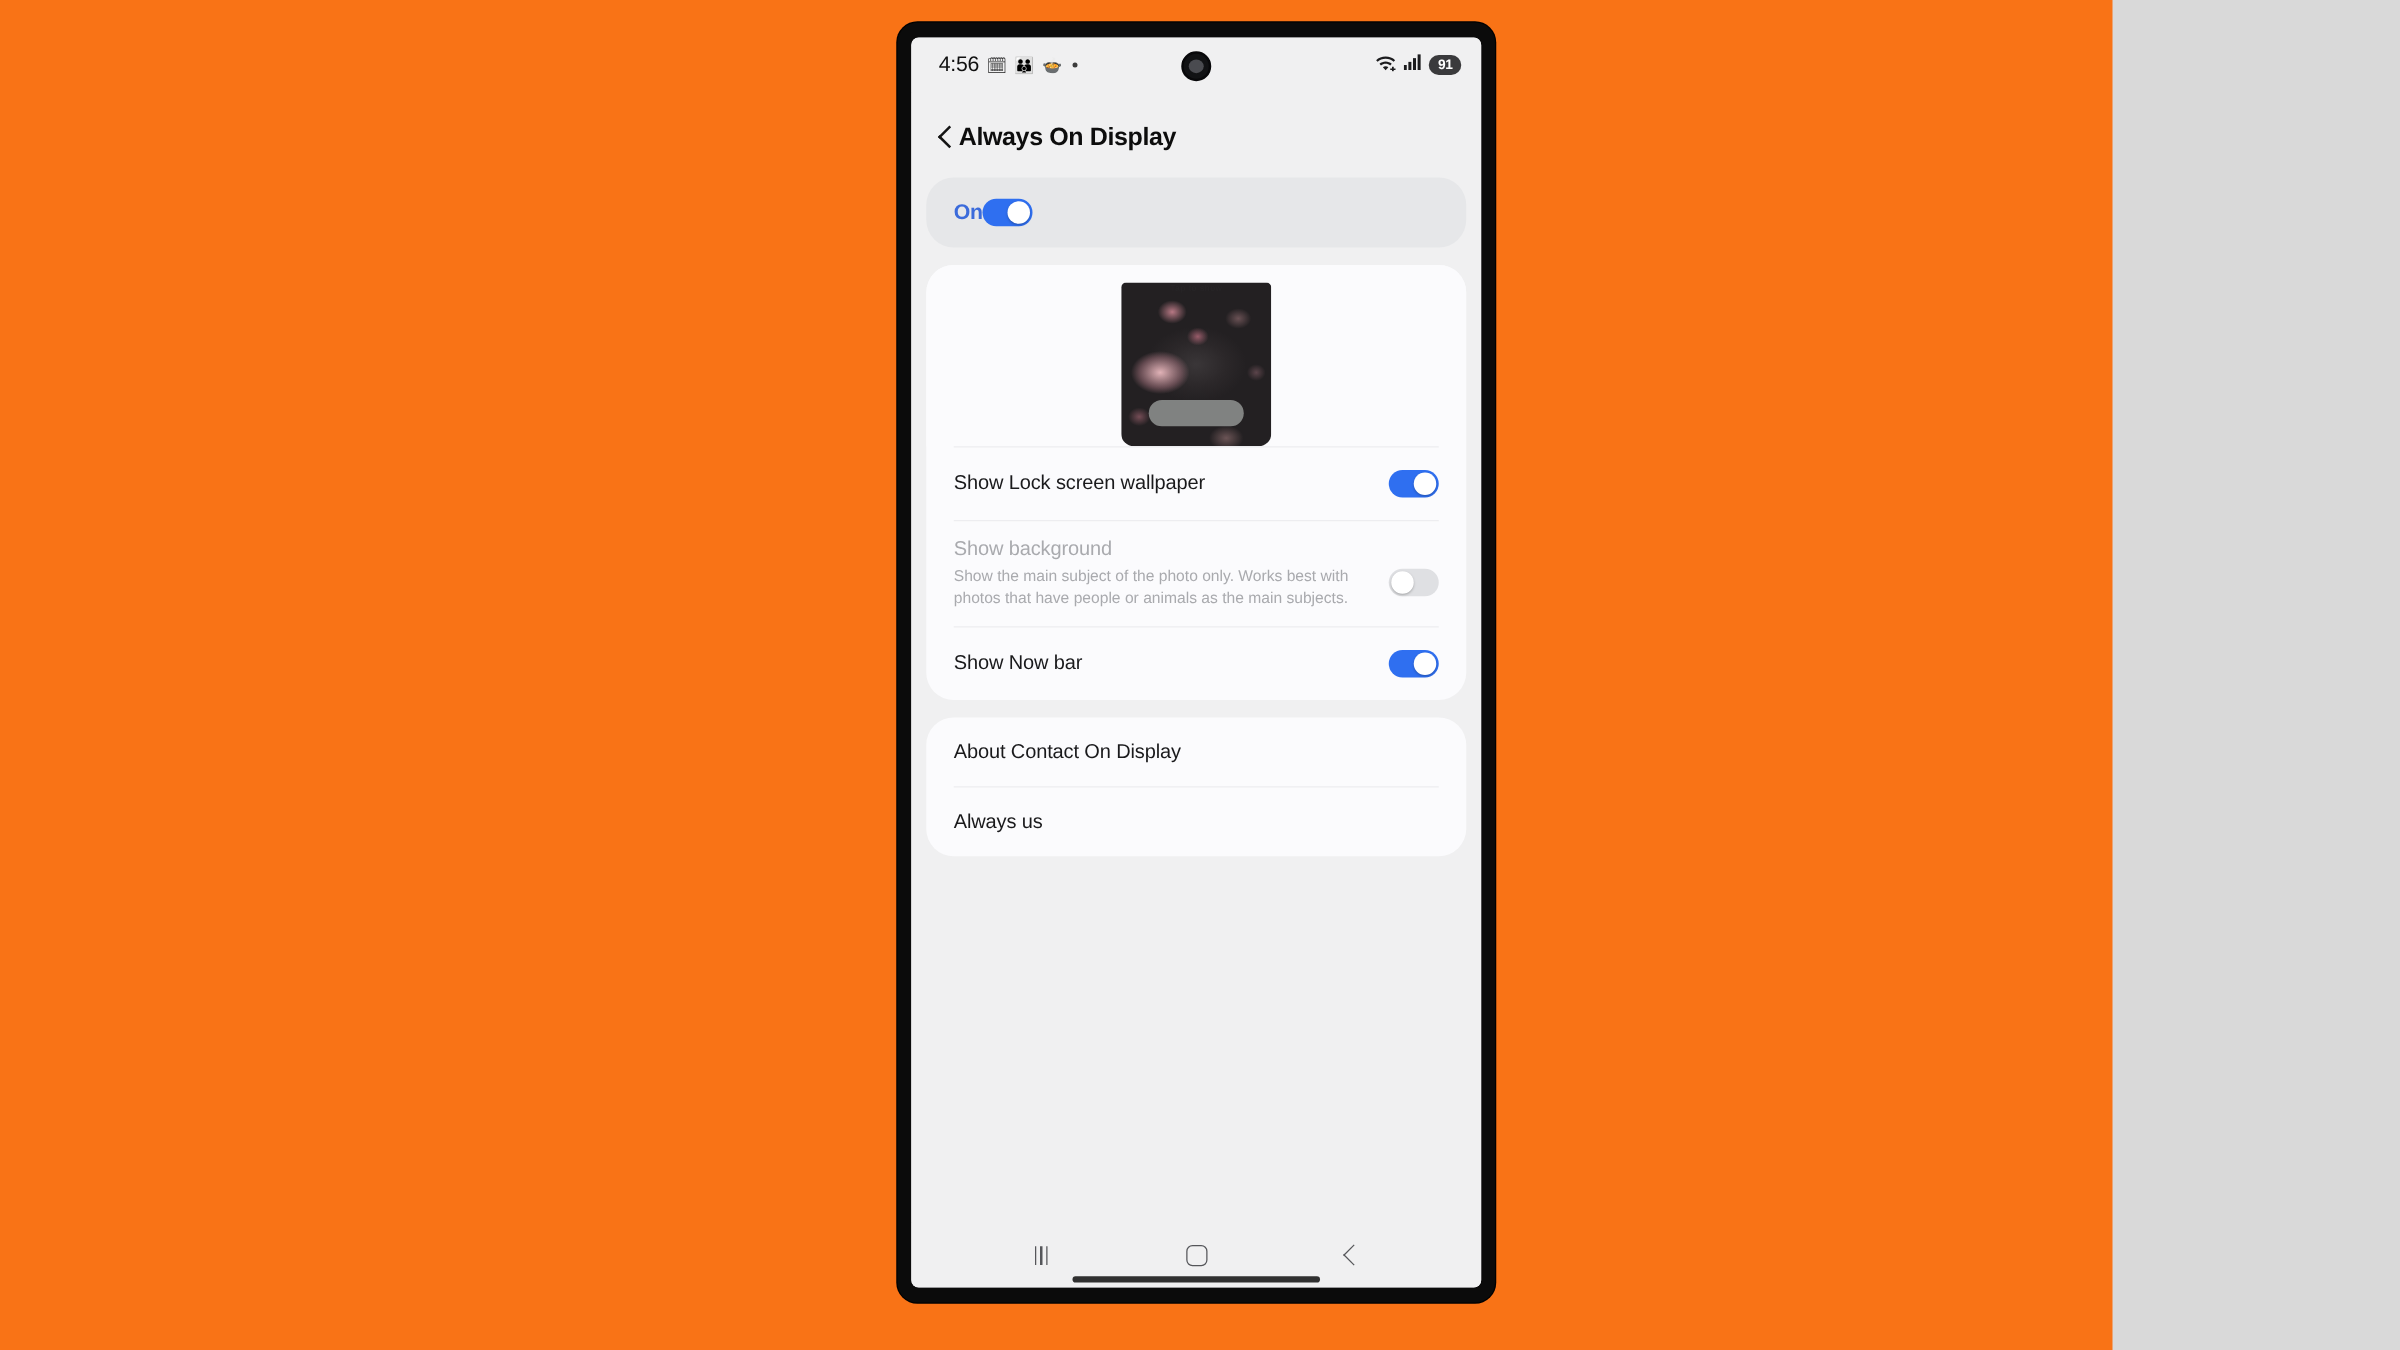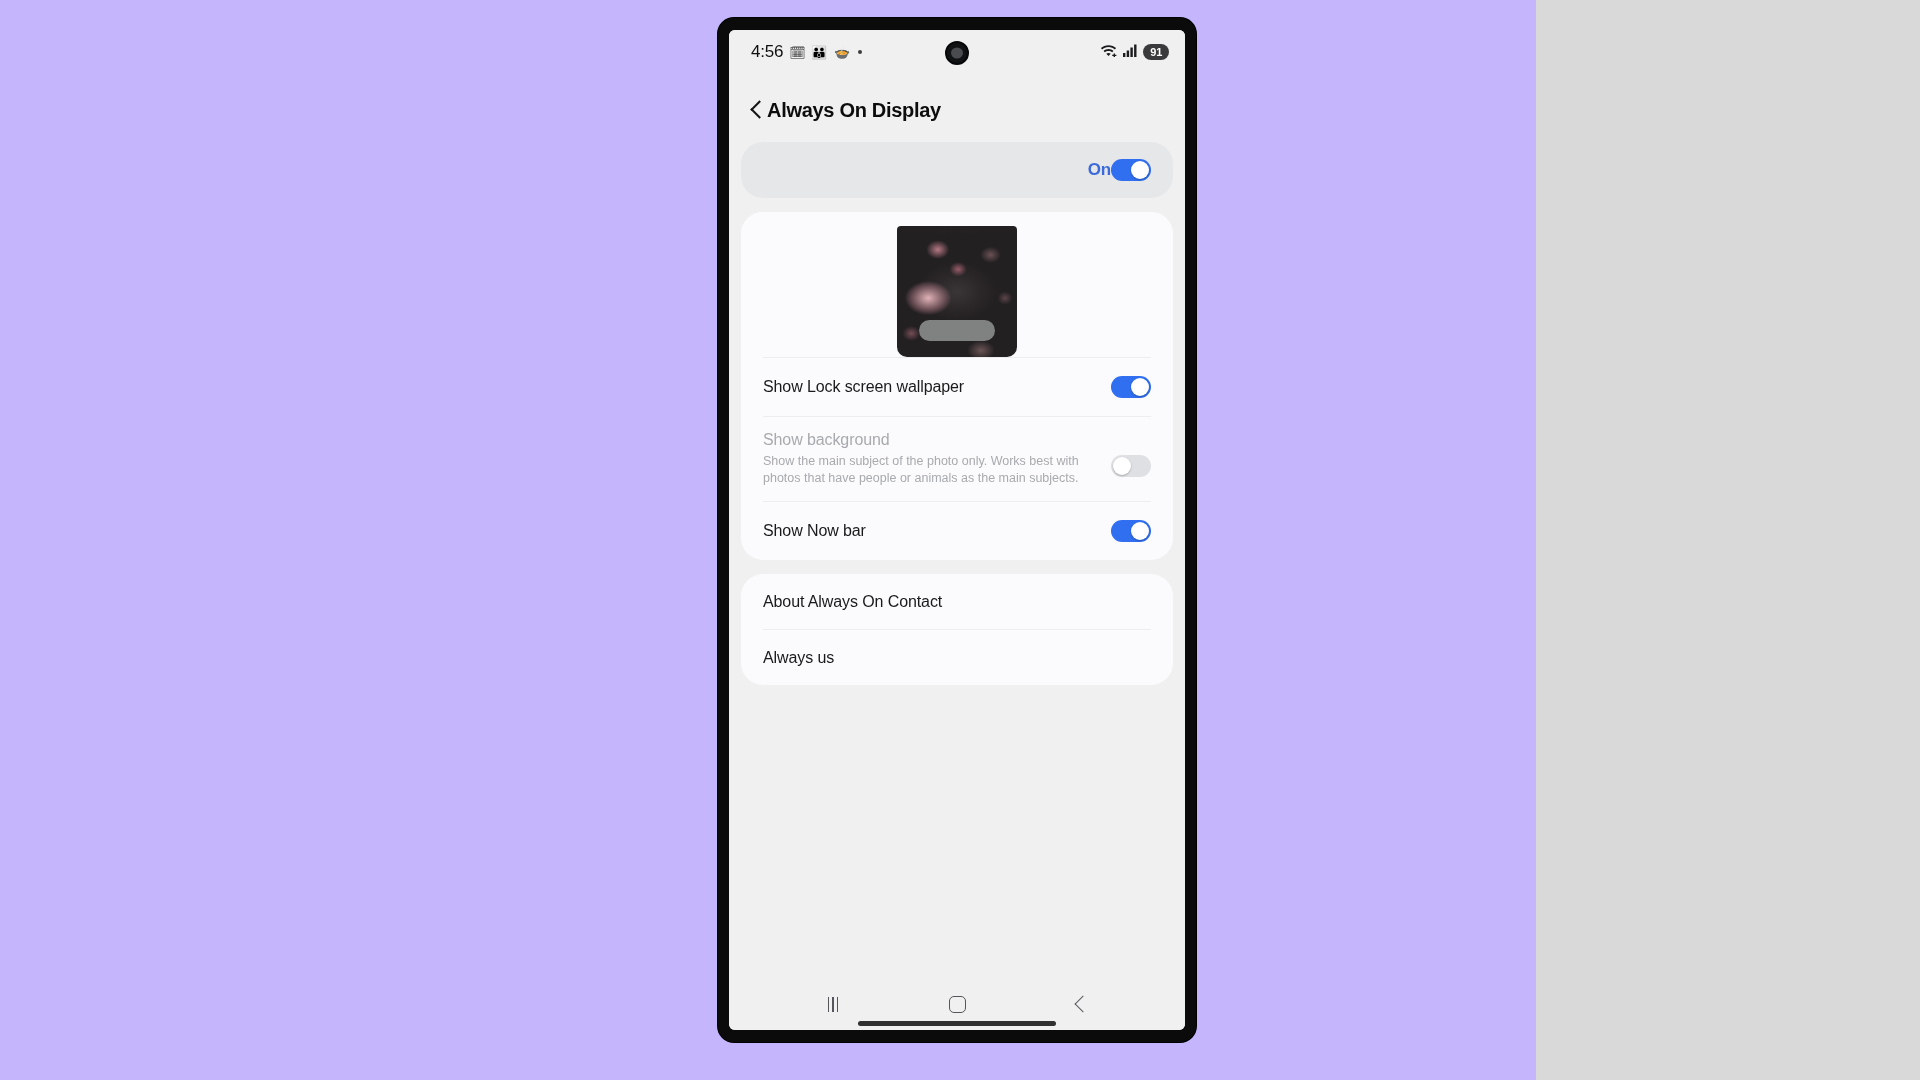--- a/index.html
+++ b/index.html
@@ -8,23 +8,23 @@
     width: 1920px;
     height: 1080px;
     overflow: hidden;
     background: #d9d9d9;
     font-family: "Liberation Sans", sans-serif;
   }
 
   
   #backdrop {
     position: relative;
-    width: 1536px;
+    width: 1690px;
     height: 1080px;
-    background: #c4b5fd;
+    background: #f97316;
   }
 
   
   #phone-frame {
     position: absolute;
     left: 718px;
     top: 18px;
     width: 478px;
     height: 1024px;
     background: #0b0b0b;
@@ -162,21 +162,21 @@
   .card-grey {
     background: #e6e7e9;
     border-radius: 22px;
     margin-bottom: 14px;
   }
 
   
   #master-row {
     display: flex;
     align-items: center;
-    justify-content: flex-end;
+    justify-content: flex-start;
     padding: 16px 22px;
     height: 56px;
   }
   #master-label {
     font-size: 17px;
     font-weight: bold;
     color: #3b6bdb;
     letter-spacing: -0.2px;
   }
 
@@ -465,21 +465,21 @@
             <span class="switch on">
               <span class="knob"></span>
             </span>
           </div>
 
         </div>
 
 
         <div class="card">
           <div class="link-row">
-            <span class="link-row-label">About Always On Contact</span>
+            <span class="link-row-label">About Contact On Display</span>
           </div>
           <div class="divider"></div>
           <div class="link-row">
             <span class="link-row-label">Always us</span>
           </div>
         </div>
 
       </div>
 
       <div id="nav-bar">

